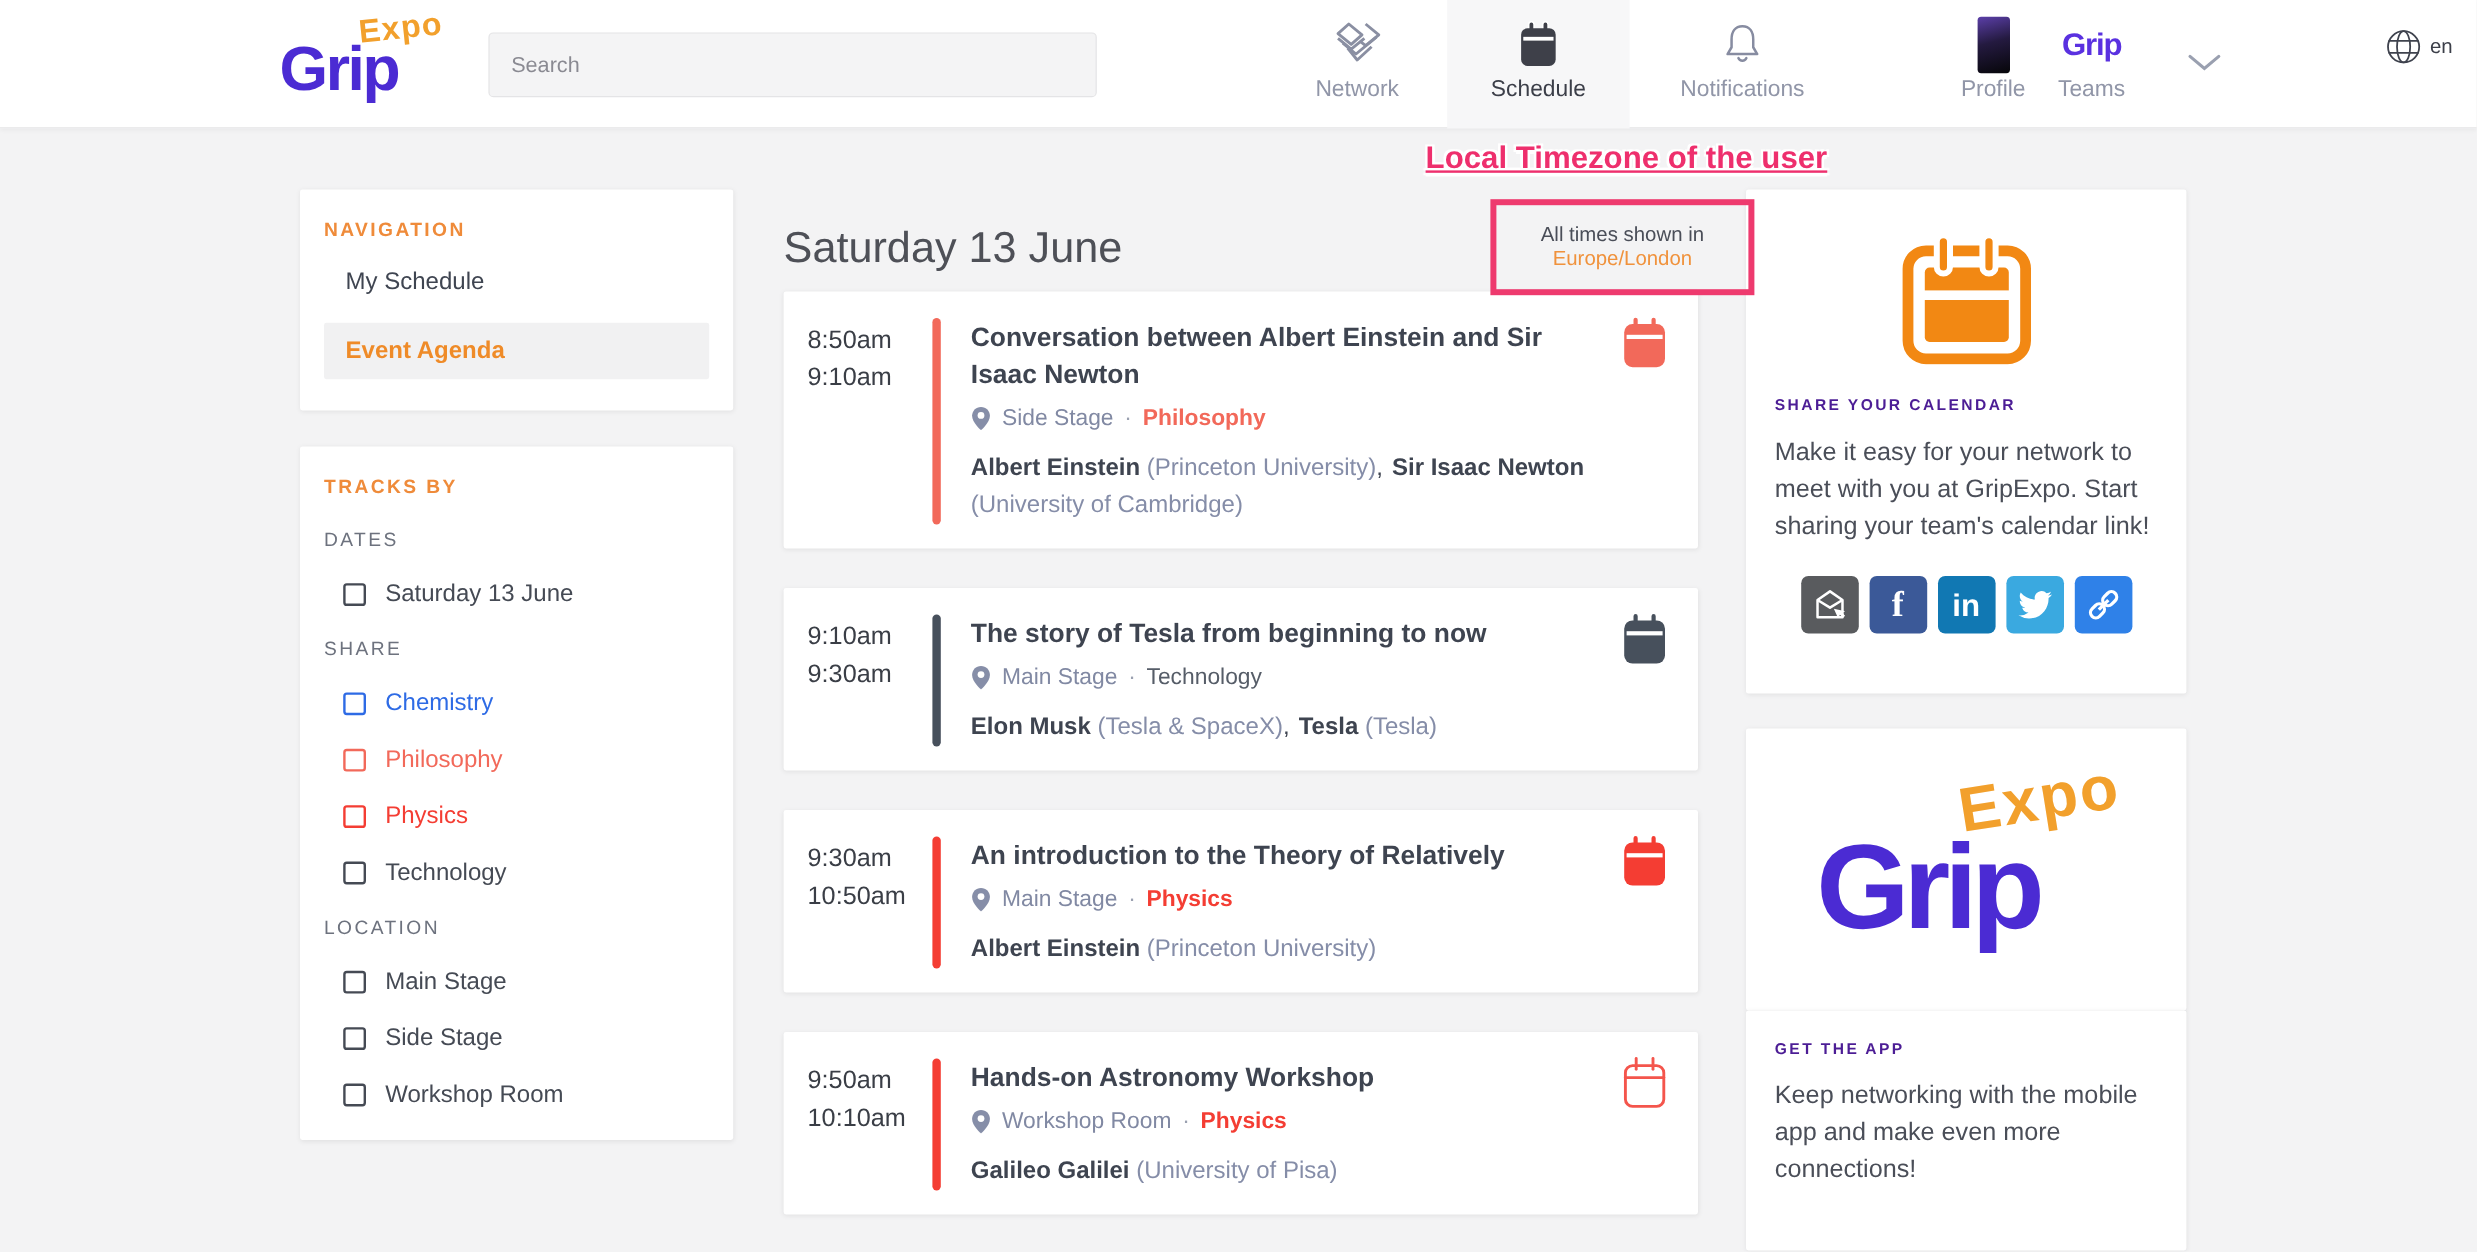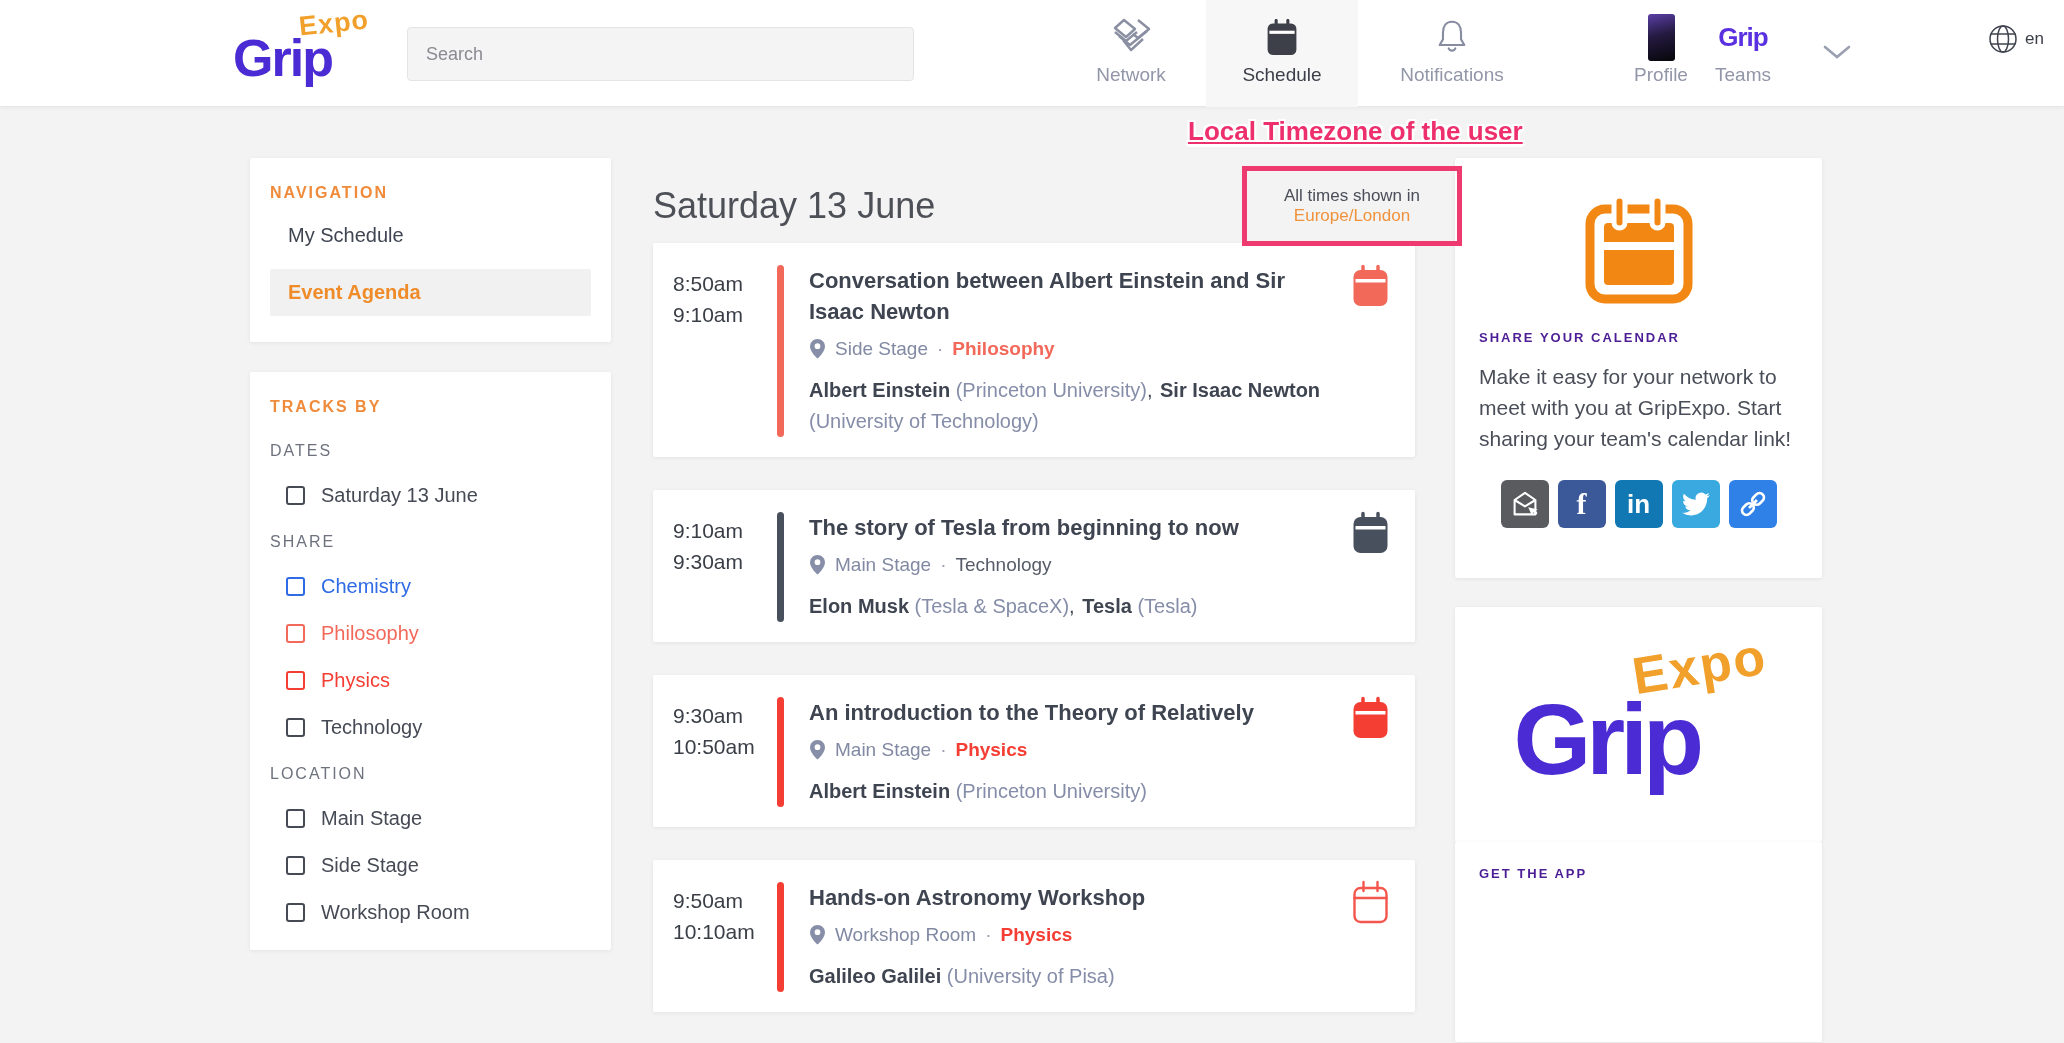--- a/index.html
+++ b/index.html
@@ -271,21 +271,21 @@
           </svg>
         </span>
         <span>Side Stage</span>
         <span class="dot">·</span>
         <span class="track" style="color: rgb(242, 105, 90);">Philosophy</span>
       </div>
       <div class="event-speakers">
         <span class="sp-name">Albert Einstein</span>
         <span class="sp-org">(Princeton University)</span><span class="sp-sep">,</span>
         <span class="sp-name">Sir Isaac Newton</span>
-        <span class="sp-org">(University of Technology)</span>
+        <span class="sp-org">(University of Cambridge)</span>
       </div>
     </div>
     <span class="cal-btn" style="color: rgb(242, 105, 90);">
       <svg width="41" height="44" viewBox="0 0 40 44" fill="currentColor">
         <rect x="10" y="1" width="5" height="13" rx="2.5" stroke="#fff" stroke-width="1.5"></rect>
         <rect x="25" y="1" width="5" height="13" rx="2.5" stroke="#fff" stroke-width="1.5"></rect>
         <rect x="3" y="7" width="34" height="36" rx="7"></rect>
         <rect x="5" y="16" width="30" height="3.5" fill="#fff"></rect>
       </svg>
     </span>
@@ -441,14 +441,15 @@
 
   <div class="card logo-card">
     <div class="biglogo">
       <span class="grip">Grip</span>
       <span class="expo">Expo</span>
     </div>
   </div>
 
   <div class="card aside-card" style="min-height:200px;">
     <div class="aside-title">GET THE APP</div>
+    <div class="aside-text">Keep networking with the mobile app and make even more connections!</div>
   </div>
 </aside>
 
 </body></html>

